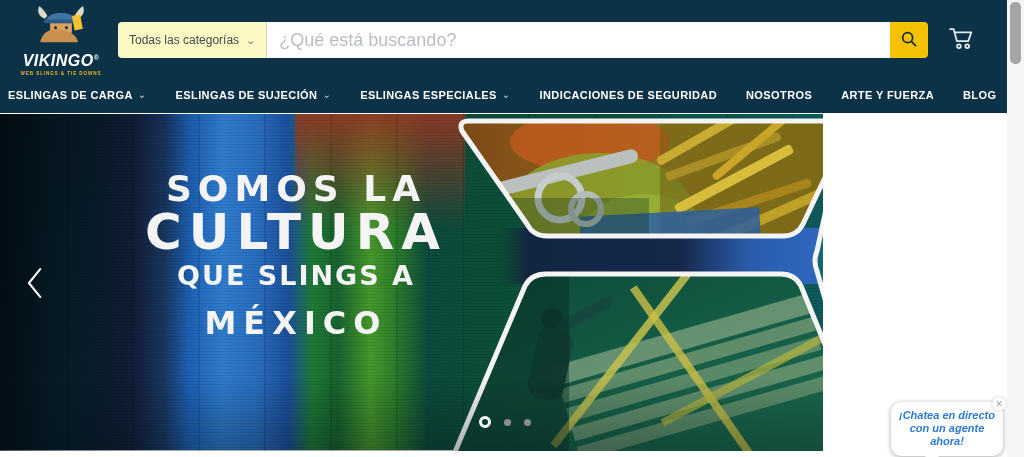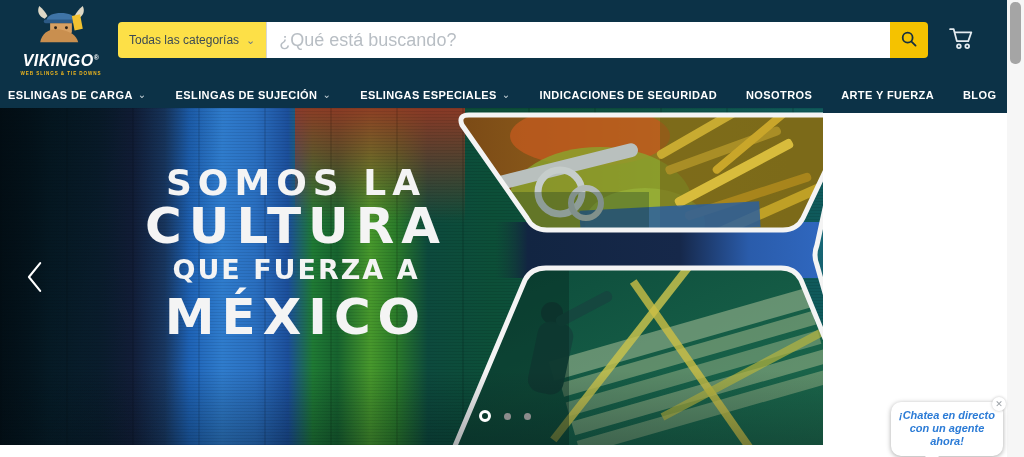--- a/index.html
+++ b/index.html
@@ -10,37 +10,37 @@
   
   .topbar { position:absolute; left:0; top:0; width:1007px; height:113px; background:#0c3247; }
   .header-row { display:flex; align-items:center; height:80px; padding:0 18px; }
 
   .logo { display:flex; flex-direction:column; align-items:center; width:86px; cursor:pointer; }
   .brand-word { color:#fff; font-weight:bold; font-style:italic; font-size:16px; letter-spacing:.5px; line-height:15px; }
   .brand-word sup { font-size:7px; font-style:normal; }
   .brand-tag { color:#f0b71e; font-size:4.6px; letter-spacing:.9px; font-weight:bold; margin-top:2px; white-space:nowrap; }
 
   .searchbar { display:flex; flex:1; height:36px; margin:0 20px 0 14px; border-radius:4px; overflow:hidden; }
-  .cat-select { display:flex; align-items:center; gap:7px; background:#fde047; color:#3c4a54;
+  .cat-select { display:flex; align-items:center; gap:7px; background:#fef9c3; color:#3c4a54;
                 font-size:12px; padding:0 11px; border-right:1px solid #d7d7d7; cursor:pointer; white-space:nowrap; }
   .cat-select .chev { color:#6b7a85; font-size:11px; line-height:8px; }
   .search-input { flex:1; border:0; outline:none; font-size:18px; padding:0 12px; color:#ef4444;
                   font-family:"Liberation Sans",sans-serif; }
   .search-input::placeholder { color:#b8bec4; }
   .search-btn { width:38px; background:#f5c200; border:0; display:flex; align-items:center; justify-content:center; cursor:pointer; }
 
   .cart-btn { background:none; border:0; cursor:pointer; margin-right:14px; display:flex; }
 
   .nav-row { display:flex; align-items:center; gap:29px; padding:0 8px; height:30px; }
   .nav-item { display:flex; align-items:center; gap:5px; color:#ffffff; font-size:11px; font-weight:bold;
               letter-spacing:.4px; cursor:pointer; white-space:nowrap; }
   .nav-item .chev { color:#c9d4da; font-size:10px; font-weight:normal; line-height:6px; }
 
   
-  .hero { position:absolute; left:0; top:108px; width:823px; height:337px; overflow:hidden;
+  .hero { position:absolute; left:0; top:114px; width:823px; height:337px; overflow:hidden;
     background-image:
       linear-gradient(180deg, rgba(148,56,36,.92), rgba(148,56,36,0)),
       linear-gradient(90deg,
         #04131c 0%, #082331 6%, #0b2133 12%, #14203d 16%, #1a3a66 20%,
         #1e62b5 23%, #2f7ccd 27%, #2a6fc0 31%, #1c4f9b 35%,
         #1f7a34 38%, #17632f 41%, #47982c 45%, #2c7d2a 48%,
         #0d4a3d 52%, #0c4f38 60%, #0e5040 75%, #0f5a5c 100%);
     background-size:170px 115px, 100% 100%;
     background-position:295px 0, 0 0;
     background-repeat:no-repeat, no-repeat; }
@@ -52,21 +52,21 @@
   .hero .vignette { position:absolute; inset:0; z-index:3; pointer-events:none;
     background:
       linear-gradient(100deg, rgba(2,12,18,.85), rgba(2,12,18,.25) 14%, rgba(2,12,18,0) 26%),
       linear-gradient(0deg, rgba(2,12,18,.30), rgba(2,12,18,0) 22%); }
 
   .hero-title { position:absolute; left:128px; top:55px; width:336px; z-index:5; text-align:center;
                 color:#f4f4f4; font-family:"DejaVu Sans",sans-serif; font-weight:bold; }
   .t1 { font-size:36px; line-height:40px; letter-spacing:6px; }
   .t2 { font-size:50px; line-height:47px; letter-spacing:7px; }
   .t3 { font-size:27px; line-height:39px; letter-spacing:2px; }
-  .t4 { font-size:50px; line-height:56px; letter-spacing:7px; }
+  .t4 { font-size:32px; line-height:56px; letter-spacing:7px; }
 
   .arrow { position:absolute; top:146px; width:34px; height:48px; z-index:6; display:flex;
            align-items:center; justify-content:center; cursor:pointer; background:none; border:0; }
   .arrow.prev { left:18px; } .arrow.next { left:955px; }
 
   .dots { position:absolute; left:479px; top:302px; z-index:6; display:flex; align-items:center; gap:13px; }
   .dot { width:7px; height:7px; border-radius:50%; background:#8c8c8c; cursor:pointer; }
   .dot.active { width:12px; height:12px; background:transparent; border:3px solid #ffffff; }
 
   
@@ -278,21 +278,21 @@
         </g>
         <use href="#bottomPanel" fill="none" stroke="#f4f4f4" stroke-width="5" stroke-linejoin="round"></use>
       </g>
     </svg>
 
     <div class="vignette"></div>
 
     <div class="hero-title">
       <div class="t1">SOMOS LA</div>
       <div class="t2">CULTURA</div>
-      <div class="t3">QUE FUERZA A</div>
+      <div class="t3">QUE SLINGS A</div>
       <div class="t4">MÉXICO</div>
     </div>
 
     <button class="arrow prev">
       <span>
         <svg viewBox="0 0 30 44" width="26" height="40" fill="none" stroke="#ffffff" stroke-width="2.4" stroke-linecap="round" stroke-linejoin="round">
           <polyline points="21,6 8,22 21,38"></polyline>
         </svg>
       </span>
     </button>

